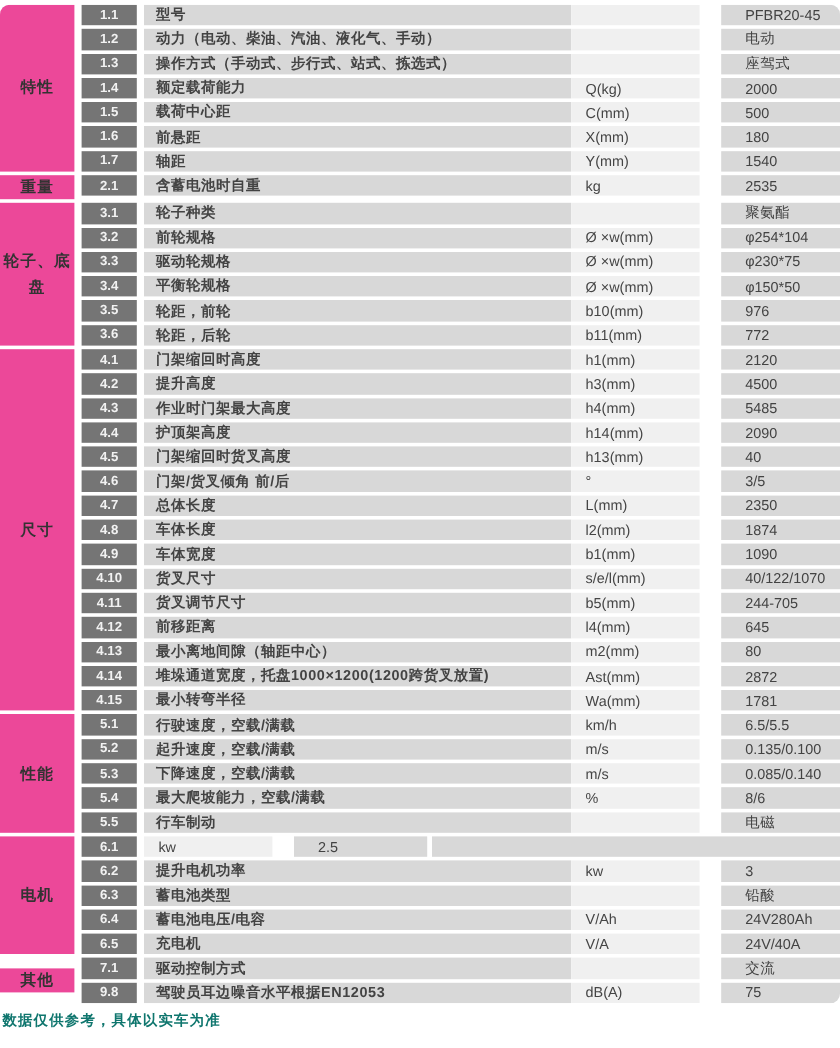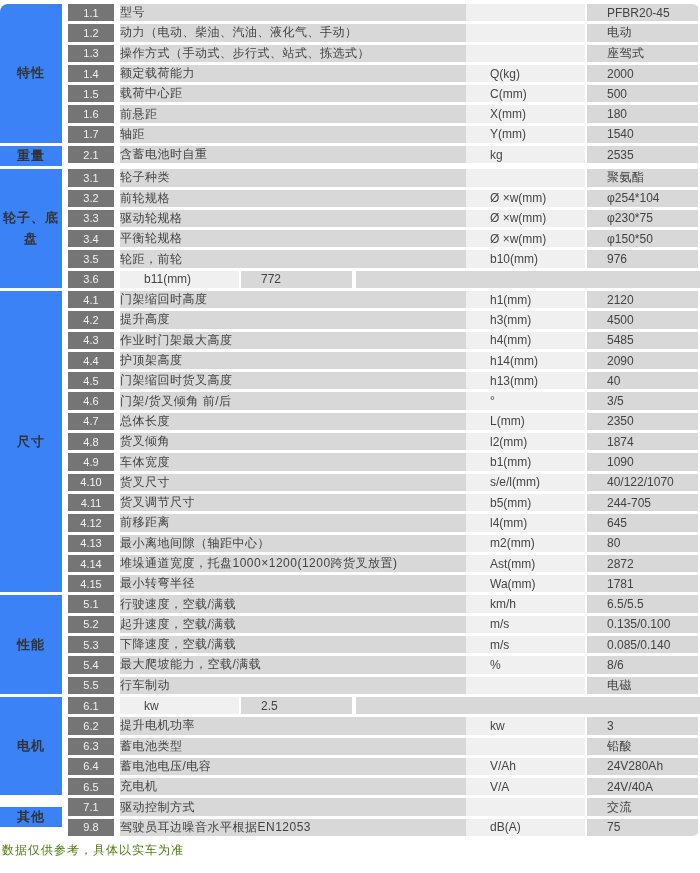--- a/index.html
+++ b/index.html
@@ -23,21 +23,21 @@
     border-radius: 8px;
     overflow: hidden;
   }
   .section {
     display: flex;
     margin-bottom: 3px;
   }
   .section:last-child { margin-bottom: 0; align-items: center; }
   .cat {
     width: 62px;
-    background: #3b82f6;
+    background: #ec4899;
     color: #333333;
     font-weight: bold;
     font-size: 13px;
     letter-spacing: 1px;
     display: flex;
     align-items: center;
     justify-content: center;
     text-align: center;
     line-height: 1.55;
     margin-right: 6px;
@@ -56,44 +56,46 @@
   .num {
     width: 46px;
     flex-shrink: 0;
     background: #757575;
     color: #f2f2f2;
     font-size: 11px;
     display: flex;
     align-items: center;
     justify-content: center;
     margin-right: 6px;
+    font-weight: bold;
   }
   .desc {
     width: 346px;
     flex-shrink: 0;
+    padding-left: 10px;
     background: #d8d8d8;
     color: #434343;
     font-size: 12px;
-    font-weight: normal;
+    font-weight: bold;
     letter-spacing: 0.5px;
     display: flex;
     align-items: center;
     white-space: nowrap;
     overflow: hidden;
   }
   .unit {
     width: 95px;
     flex-shrink: 0;
-    padding-left: 24px;
+    padding-left: 12px;
     background: #f0f0f0;
     color: #454545;
     font-size: 12px;
     display: flex;
     align-items: center;
-    margin-right: 2px;
+    margin-right: 18px;
     white-space: nowrap;
   }
   .value {
     width: 91px;
     flex-shrink: 0;
     padding-left: 20px;
     background: #d8d8d8;
     color: #434343;
     font-size: 12px;
     display: flex;
@@ -104,22 +106,22 @@
   .edge {
     flex: 1;
     margin-left: 4px;
     background: #d8d8d8;
   }
   .footer-note {
     position: absolute;
     left: 2px;
     top: 842px;
     font-size: 12px;
-    font-weight: normal;
-    color: #4d7c0f;
+    font-weight: bold;
+    color: #0f766e;
     letter-spacing: 1px;
   }
 </style>
 </head>
 <body>
 
 <div class="page">
   <div class="spec-table" id="spec-table">
       <div class="section">
         <div class="cat">特性</div>
@@ -220,20 +222,21 @@
           </div>
           <div class="row">
             <div class="num">3.5</div>
             <div class="desc">轮距，前轮</div>
             <div class="unit">b10(mm)</div>
             <div class="value">976</div>
             <div class="edge"></div>
           </div>
           <div class="row">
             <div class="num">3.6</div>
+            <div class="desc">轮距，后轮</div>
             <div class="unit">b11(mm)</div>
             <div class="value">772</div>
             <div class="edge"></div>
           </div>
         </div>
       </div>
       <div class="section">
         <div class="cat">尺寸</div>
         <div class="rows">
           <div class="row">
@@ -280,21 +283,21 @@
           </div>
           <div class="row">
             <div class="num">4.7</div>
             <div class="desc">总体长度</div>
             <div class="unit">L(mm)</div>
             <div class="value">2350</div>
             <div class="edge"></div>
           </div>
           <div class="row">
             <div class="num">4.8</div>
-            <div class="desc">货叉倾角</div>
+            <div class="desc">车体长度</div>
             <div class="unit">l2(mm)</div>
             <div class="value">1874</div>
             <div class="edge"></div>
           </div>
           <div class="row">
             <div class="num">4.9</div>
             <div class="desc">车体宽度</div>
             <div class="unit">b1(mm)</div>
             <div class="value">1090</div>
             <div class="edge"></div>

